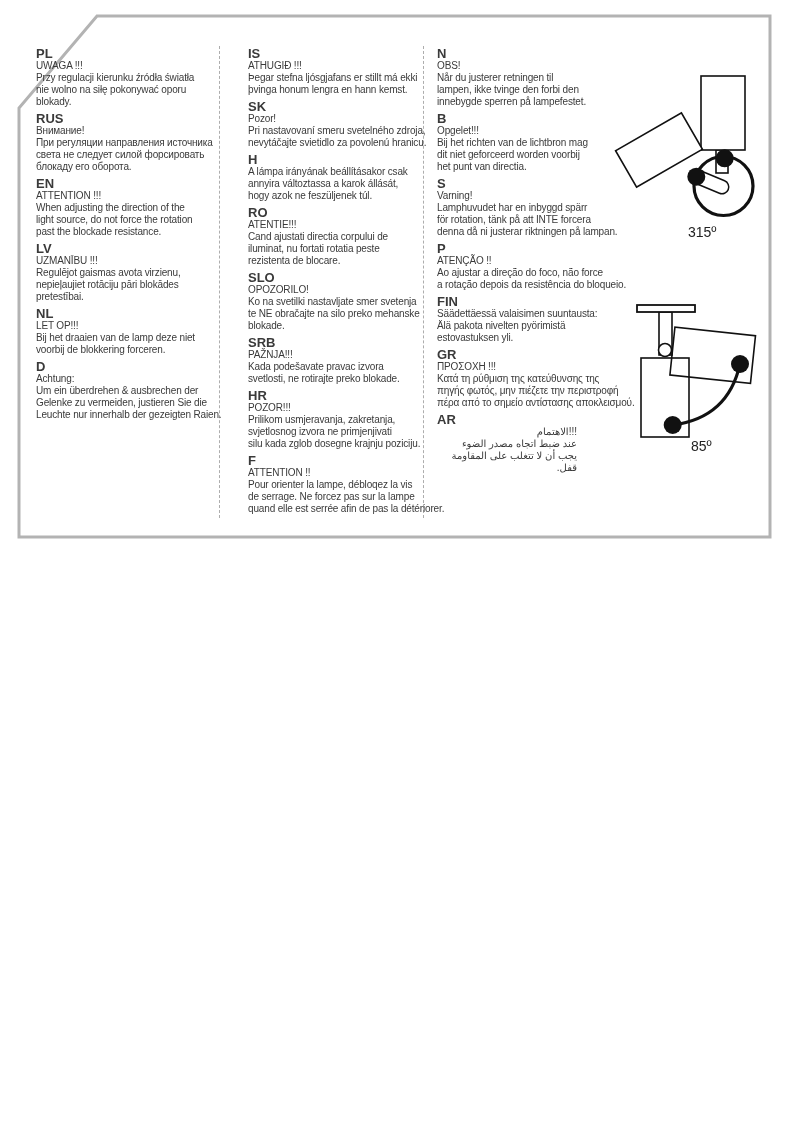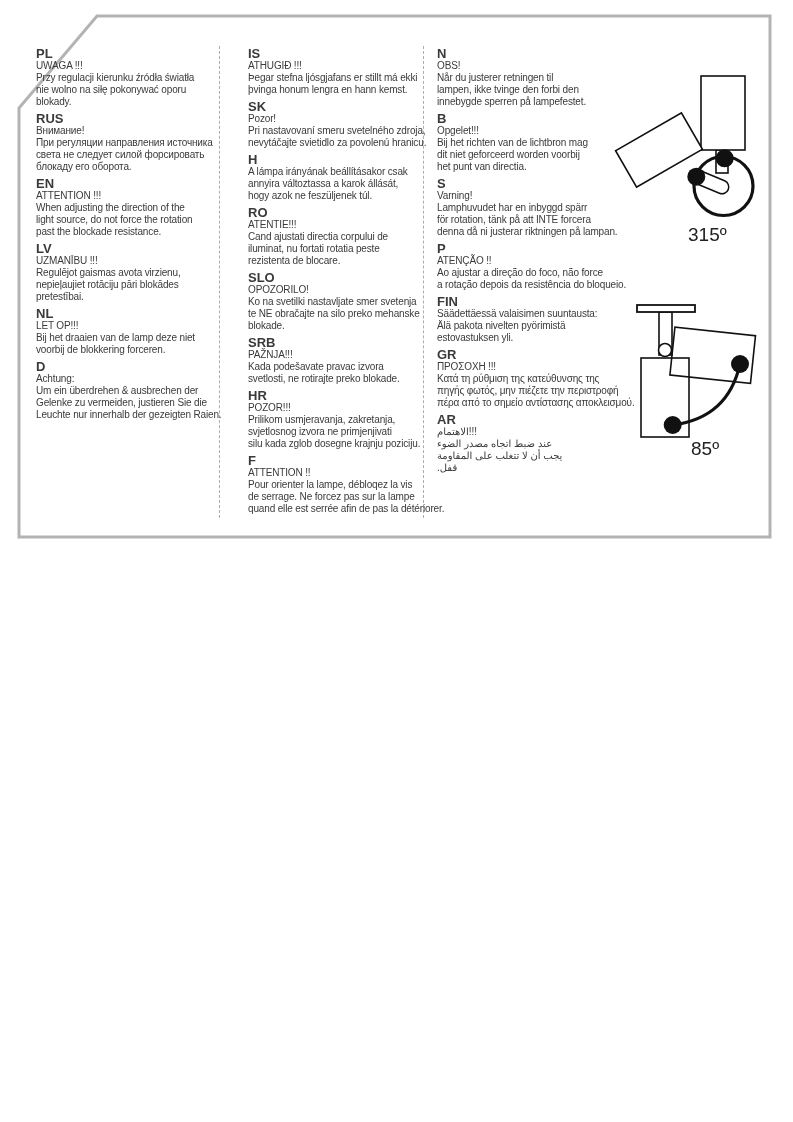--- a/index.html
+++ b/index.html
@@ -3,23 +3,23 @@
 <meta charset="utf-8">
 <style>
   html,body{margin:0;padding:0;background:#ffffff;}
   .page{position:relative;width:793px;height:1122px;background:#ffffff;overflow:hidden;
         font-family:"Liberation Sans",sans-serif;color:#3a3a3a;}
   .abs{position:absolute;}
   .column{position:absolute;top:48px;width:185px;}
   .section{margin-bottom:5px;}
   .code{font-weight:bold;font-size:13px;line-height:12px;white-space:nowrap;}
   .line{font-size:10px;line-height:12px;white-space:nowrap;letter-spacing:-0.15px;}
-  .ar .line{padding-right:45px;direction:ltr;unicode-bidi:bidi-override;}
+  .ar .line{text-align:right;padding-right:45px;direction:ltr;unicode-bidi:bidi-override;}
   .separator{position:absolute;top:46px;height:472px;width:0;border-left:1px dashed #adadad;}
-  .angle-label{position:absolute;font-size:19px;color:#222;letter-spacing:0;}
+  .angle-label{position:absolute;font-size:14px;color:#222;letter-spacing:0;}
 </style>
 </head>
 <body>
 
 <div class="page">
 
   <svg class="abs" style="left:0;top:0" width="793" height="1122">
     <polygon points="97,16 770,16 770,537 19,537 19,108" fill="none" stroke="#b3b3b3" stroke-width="3"></polygon>
   </svg>
 

